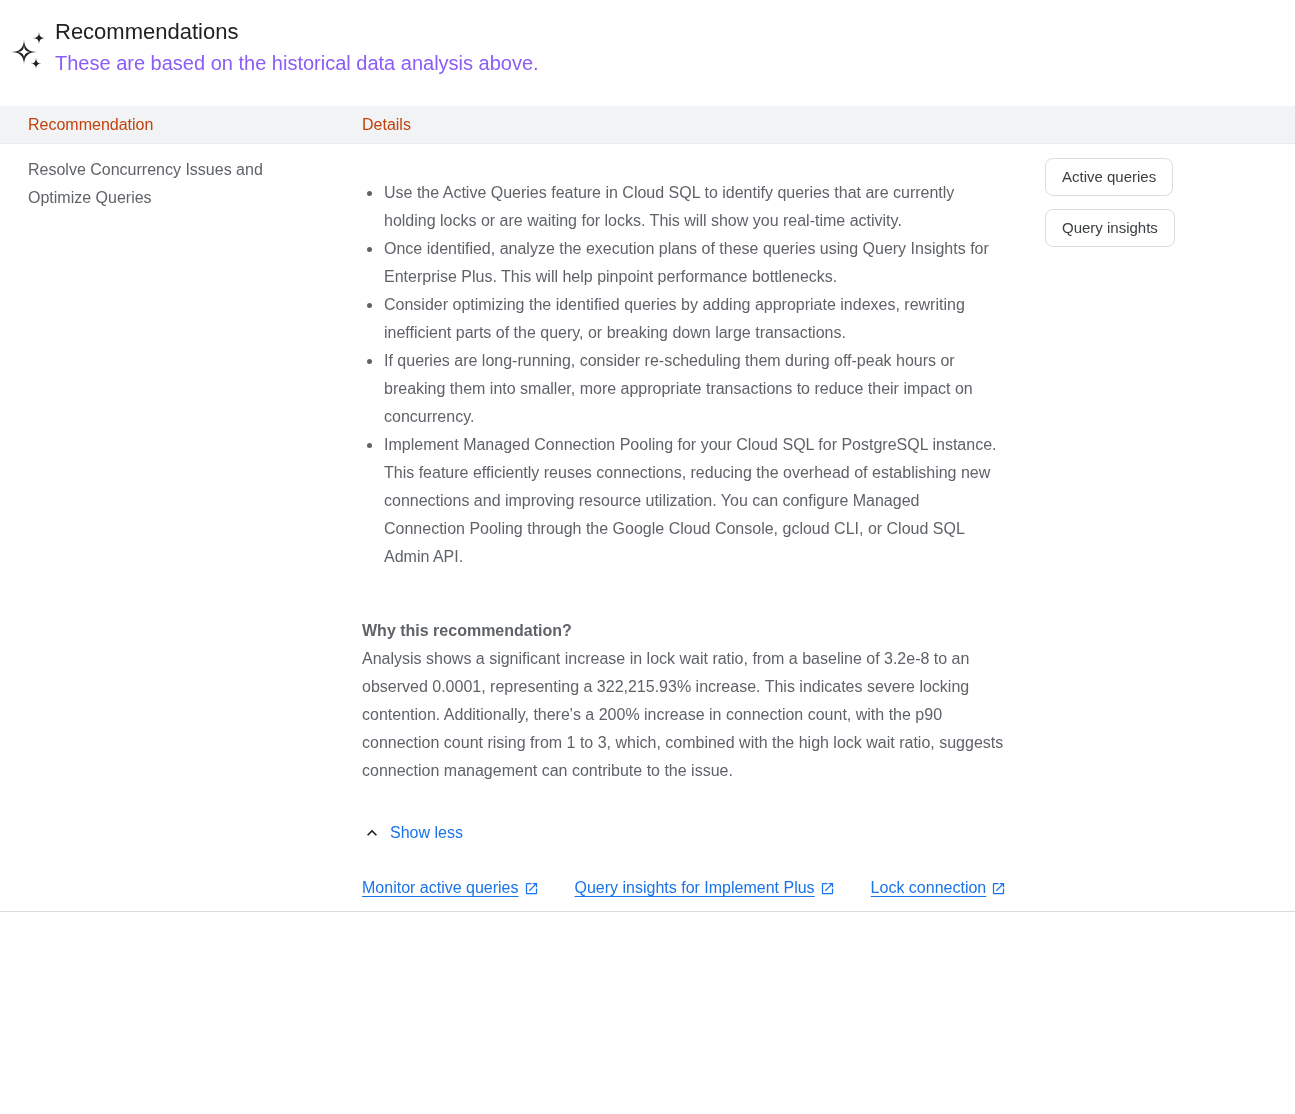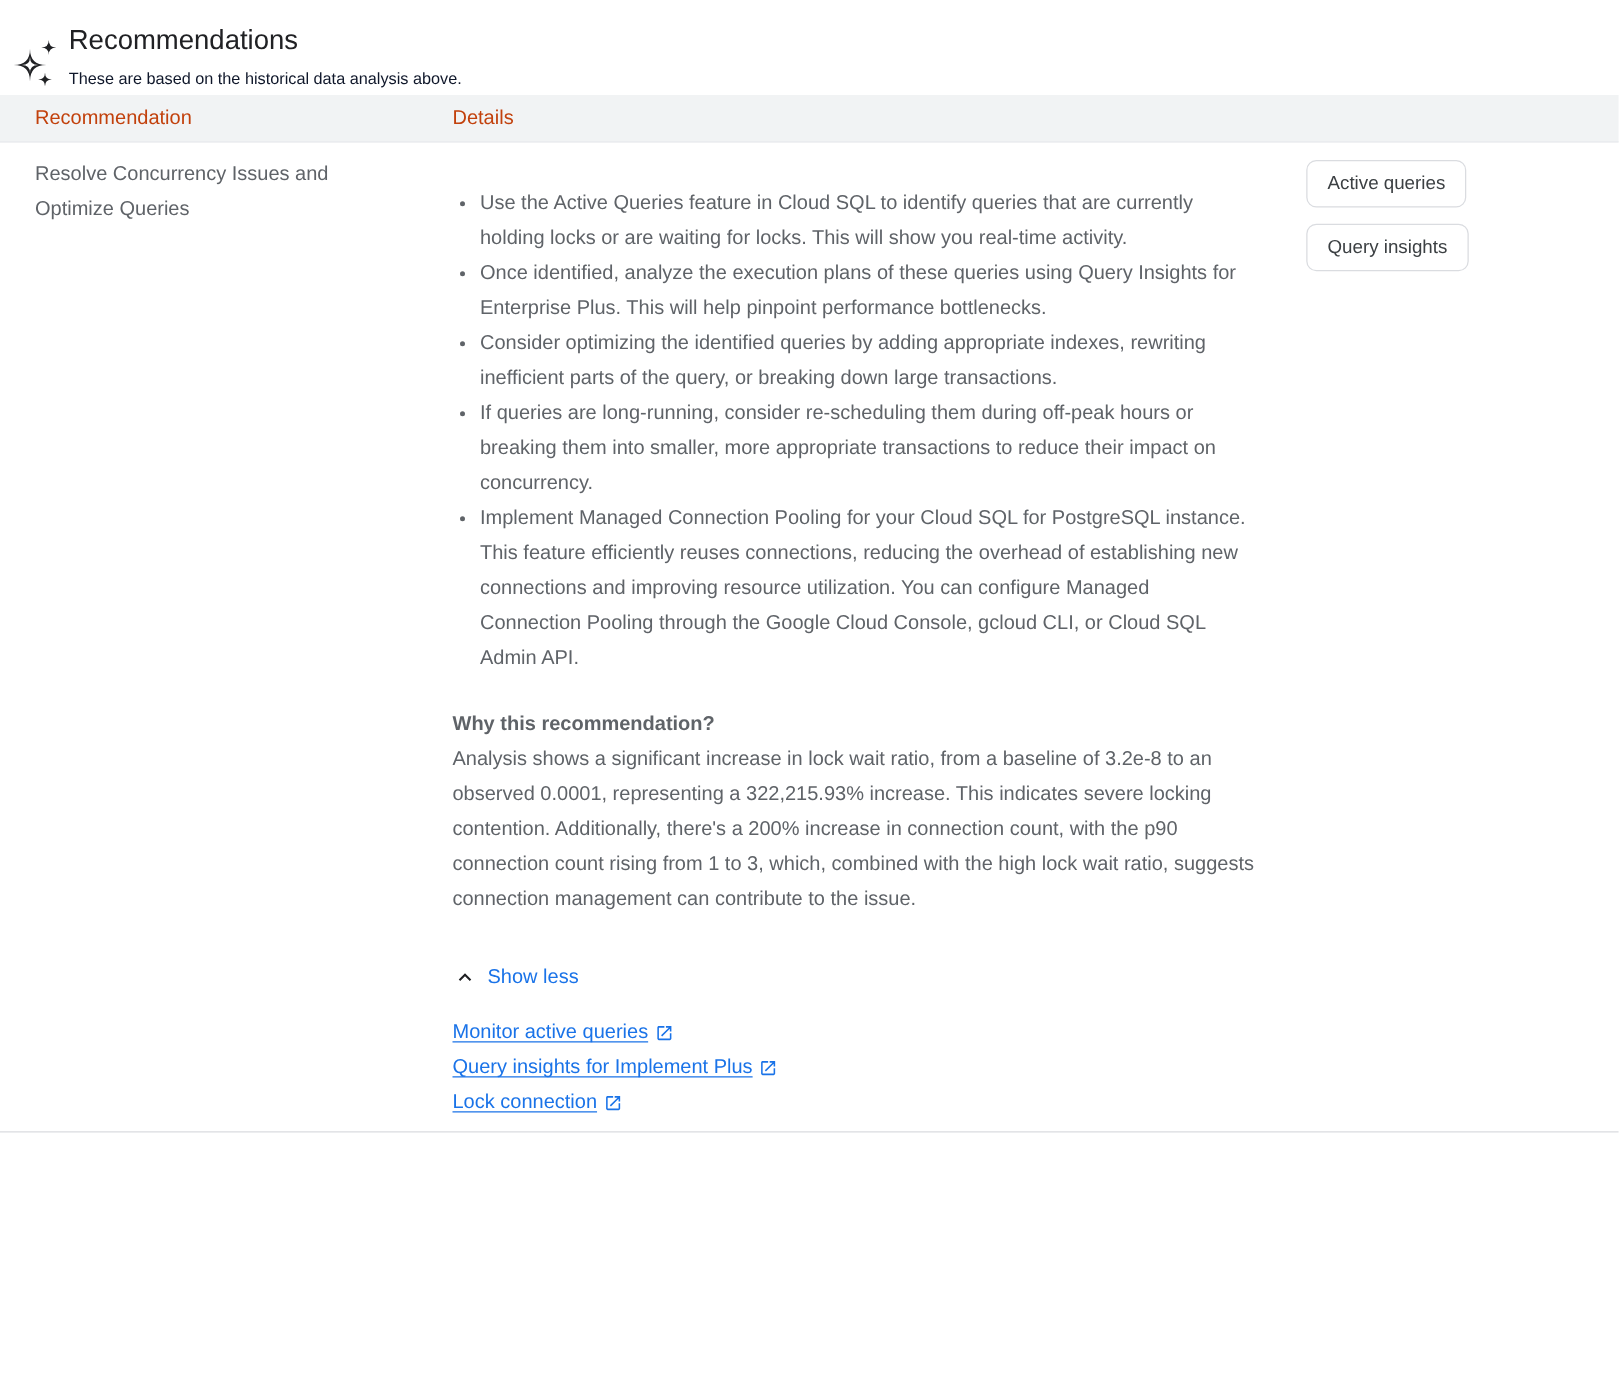--- a/index.html
+++ b/index.html
@@ -9,40 +9,40 @@
     font-family: "Liberation Sans", sans-serif;
     color: #5f6368;
     overflow: hidden;
   }
 
   
   .hdr {
     display: flex;
     align-items: flex-start;
     padding: 18px 0 0 8px;
-    height: 76px;
+    height: 106px;
   }
   .spark-wrap {
     width: 47px;
     padding-top: 12px;
     display: flex;
     justify-content: flex-start;
     padding-left: 2px;
   }
   .hdr-text h1 {
     font-size: 22px;
     font-weight: 400;
     color: #202124;
     line-height: 28px;
     letter-spacing: 0;
   }
   .hdr-text p {
     margin-top: 6px;
-    font-size: 13px;
-    color: #0f172a;
+    font-size: 20px;
+    color: #8b5cf6;
     line-height: 22px;
   }
 
   
   .thead {
     display: flex;
     align-items: center;
     height: 38px;
     background: #f1f3f4;
     border-bottom: 1px solid #e8eaed;
@@ -69,45 +69,44 @@
   
   .details p.intro { max-width: 645px; }
   .details ul {
     margin-top: 23px;
     padding-left: 21px;
     max-width: 640px;
     list-style: disc outside;
   }
   .details ul li { padding-left: 1px; }
   .why-h {
-    margin-top: 25px;
+    margin-top: 46px;
     font-weight: 700;
   }
   .why-t { max-width: 645px; }
 
   .showless {
     margin-top: 34px;
     display: inline-flex;
     align-items: center;
     gap: 8px;
     cursor: pointer;
     color: #1a73e8;
     font-size: 16px;
     font-weight: 500;
     line-height: 28px;
   }
   .showless svg { display: block; }
 
   .links {
-    margin-top: 10px;
+    margin-top: 22px;
     max-width: 648px;
     display: flex;
     flex-wrap: wrap;
     column-gap: 36px;
-    flex-direction: column;
   }
   .lnk {
     display: inline-flex;
     align-items: center;
     gap: 5px;
     color: #1a73e8;
     font-size: 16px;
     line-height: 28px;
     text-decoration: none;
     cursor: pointer;

